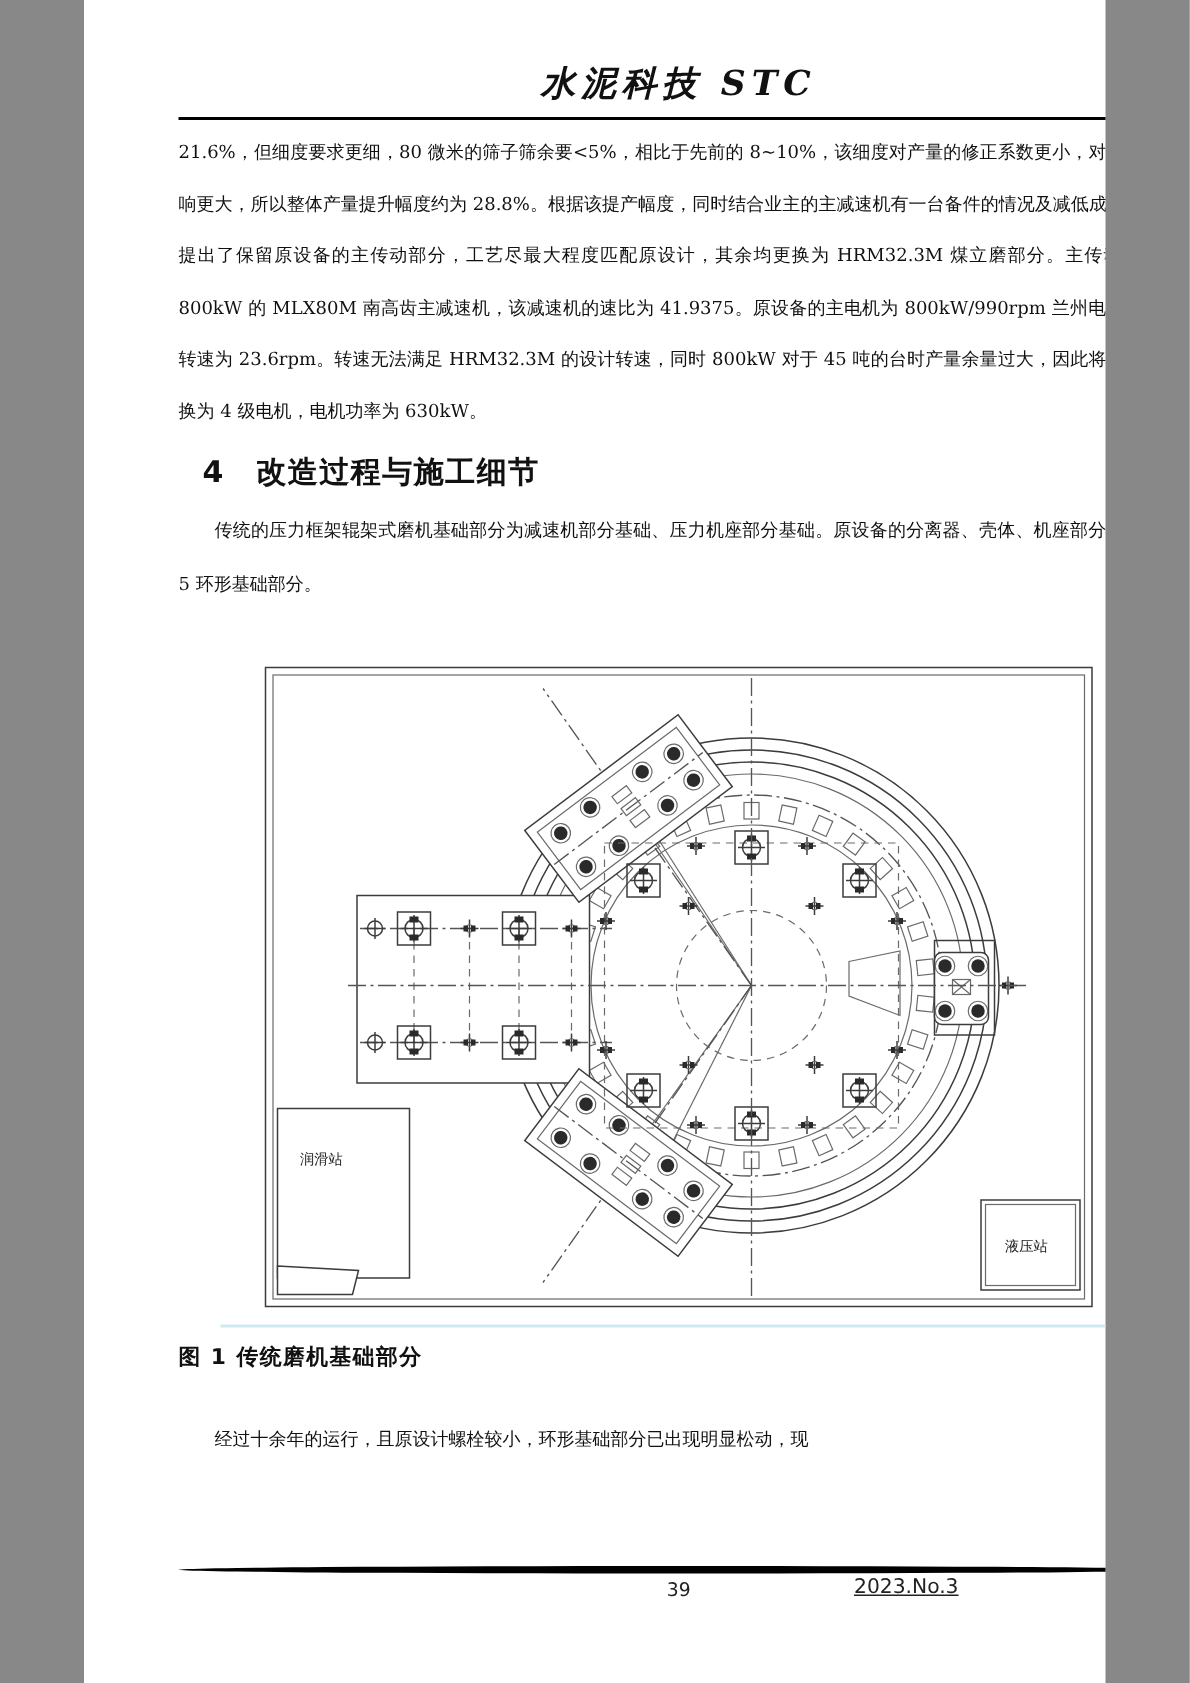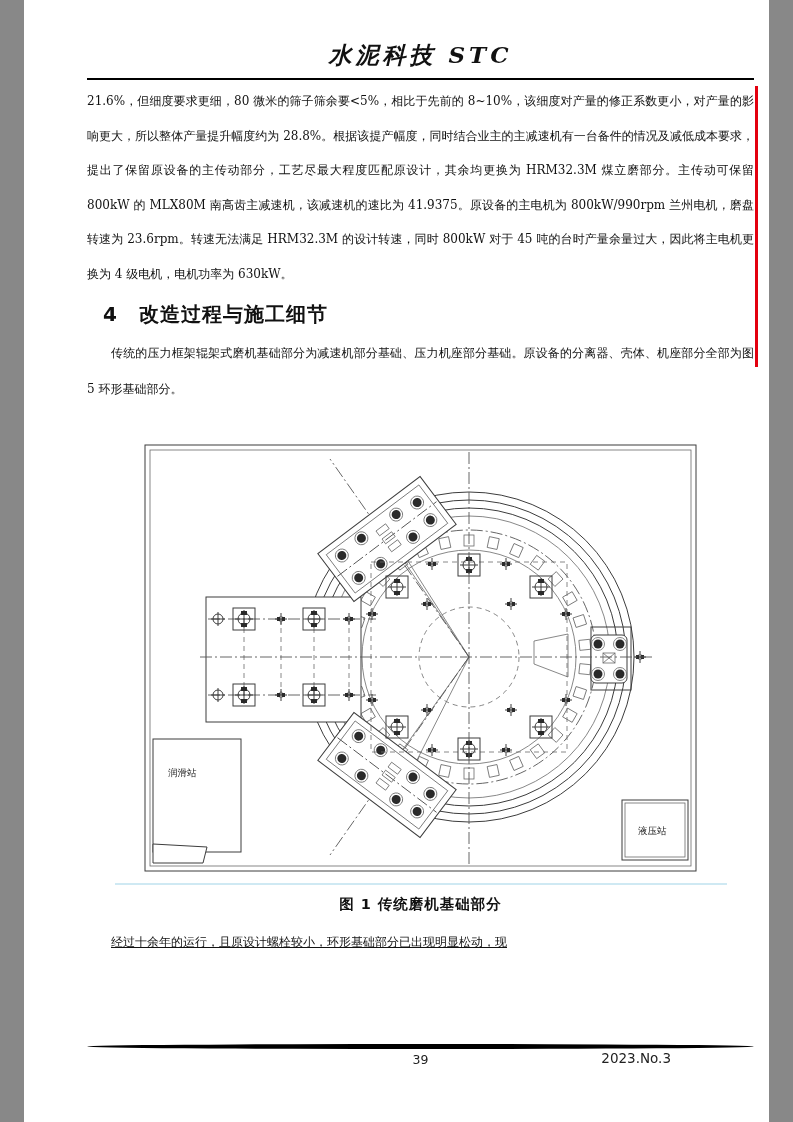--- a/index.html
+++ b/index.html
@@ -1,37 +1,37 @@
 <!DOCTYPE html>
 <html><head>
 <meta charset="utf-8">
 <style>
   html,body{margin:0;padding:0;background:#888;}
-  .page{position:relative;width:745px;height:1122px;background:#fff;margin:0 auto;
+  .page{position:relative;width:681px;height:1122px;background:#fff;margin:0 auto;
         font-family:"DejaVu Serif","Liberation Serif",serif;color:#111;overflow:hidden;}
   .content{position:absolute;left:63px;top:0;width:667px;}
   .header-title{margin-top:40px;text-align:center;font-size:23px;font-weight:bold;
         font-style:italic;letter-spacing:4px;}
   .header-rule{border-bottom:2.5px solid #000;margin-top:7px;}
   .para{font-size:12px;line-height:34.6px;text-align:justify;margin:0;}
   .p1{margin-top:4px;}
   .h4{font-family:"DejaVu Sans","Liberation Sans",sans-serif;font-size:20px;font-weight:bold;
         margin:9px 0 0 16px;letter-spacing:1px;}
   .p2{margin-top:7px;text-indent:2em;line-height:36px;}
-  .p3{margin-top:10px;text-indent:2em;line-height:36px;text-decoration:underline;}
+  .p3{margin-top:27px;text-indent:2em;line-height:36px;}
   .figure-wrap{width:553px;margin:37px auto 0 auto;}
   .fig-rule{height:2px;width:612px;margin:7px auto 0 auto;}
-  .fig-caption{font-family:"DejaVu Sans","Liberation Sans",sans-serif;text-align:center;
+  .fig-caption{font-family:"DejaVu Sans","Liberation Sans",sans-serif;text-align:left;
         font-size:14.5px;font-weight:bold;margin-top:10px;letter-spacing:1px;}
   .rev-bar{position:absolute;left:731px;top:86px;width:3px;height:281px;}
   .footer-bar{position:absolute;left:63px;top:1044px;width:667px;height:5px;border-radius:50%;}
   .page-num{position:absolute;top:1052px;left:0;width:793px;text-align:center;
         font-size:12.5px;font-family:"DejaVu Sans","Liberation Sans",sans-serif;color:#222;}
   .issue-num{position:absolute;top:1050px;right:98px;font-size:13.5px;
-        font-family:"DejaVu Sans","Liberation Sans",sans-serif;color:#222;}
+        font-family:"DejaVu Sans","Liberation Sans",sans-serif;color:#222;text-decoration:underline;}
   
   svg .s{stroke:#3c3c3c;fill:none;stroke-width:1;}
   svg .sw{stroke:#3c3c3c;fill:#fff;stroke-width:1;}
   svg .thin{stroke:#6a6a6a;stroke-width:.8;fill:none;}
   svg .d{stroke-dasharray:5 4;}
   svg .cl{stroke:#555;stroke-width:.9;fill:none;stroke-dasharray:12 3 2 3;}
   svg .blt{fill:#2a2a2a;stroke:none;}
   svg text{fill:#222;font-size:9.5px;font-family:"DejaVu Sans","Liberation Sans",sans-serif;}
 </style>
 </head>

